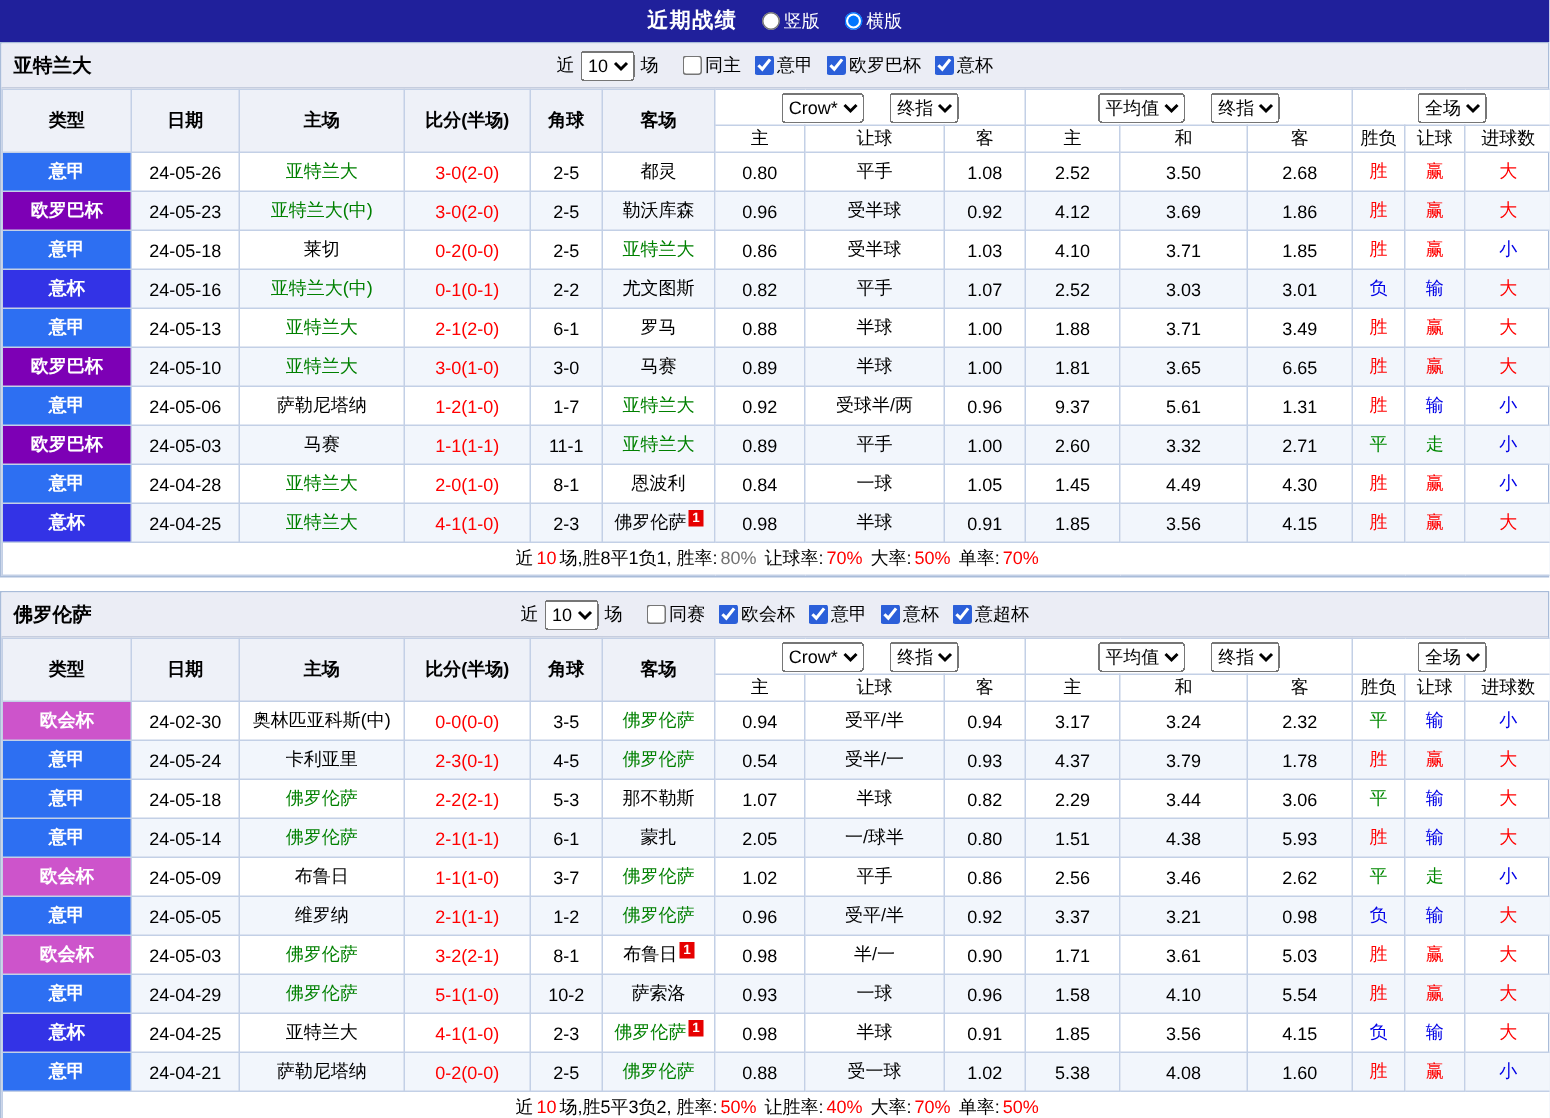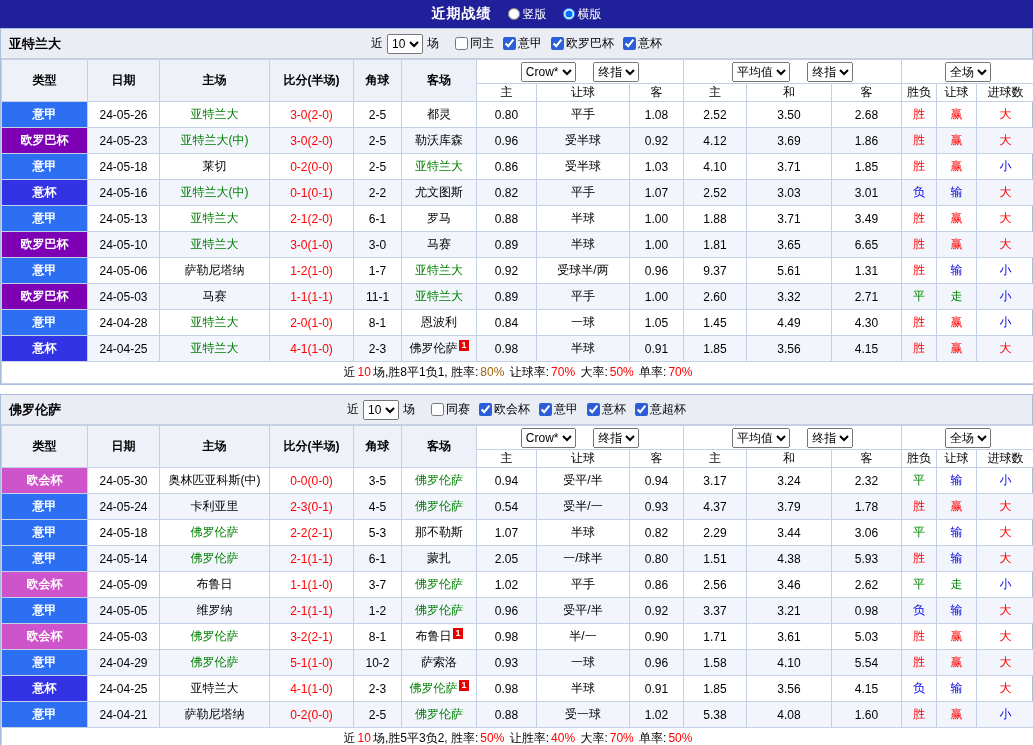--- a/index.html
+++ b/index.html
@@ -292,21 +292,21 @@
           <td class="num">1.85</td>
           <td class="num">3.56</td>
           <td class="num">4.15</td>
           <td class="res" style="color: rgb(255, 0, 0);">胜</td>
           <td class="res" style="color: rgb(255, 0, 0);">赢</td>
           <td class="res" style="color: rgb(255, 0, 0);">大</td>
         </tr>
       </tbody>
     <tfoot>
       <tr>
-        <td colspan="15"><span class="runs"><span>近</span><span style="color: rgb(255, 0, 0);">10</span><span>场,胜8平1负1, 胜率:</span><span style="color: #a16207;">80%</span><span> 让球率:</span><span style="color: rgb(255, 0, 0);">70%</span><span> 大率:</span><span style="color: rgb(255, 0, 0);">50%</span><span> 单率:</span><span style="color: rgb(255, 0, 0);">70%</span></span></td>
+        <td colspan="15"><span class="runs"><span>近</span><span style="color: rgb(255, 0, 0);">10</span><span>场,胜8平1负1, 胜率:</span><span style="color: #737373;">80%</span><span> 让球率:</span><span style="color: rgb(255, 0, 0);">70%</span><span> 大率:</span><span style="color: rgb(255, 0, 0);">50%</span><span> 单率:</span><span style="color: rgb(255, 0, 0);">70%</span></span></td>
       </tr>
     </tfoot>
   </table>
 </div>
 
 <div class="section">
   <div class="sec-header">
     <span class="team">佛罗伦萨</span>
     <div class="controls">
       <span>近</span>
@@ -382,21 +382,21 @@
         <th>和</th>
         <th>客</th>
         <th>胜负</th>
         <th>让球</th>
         <th>进球数</th>
       </tr>
     </thead>
     <tbody>
         <tr>
           <td class="league" style="background: rgb(205, 84, 203);">欧会杯</td>
-          <td class="date">24-05-30</td>
+          <td class="date">24-02-30</td>
           <td class="team"><span>奥林匹亚科斯(中)</span></td>
           <td class="score">0-0(0-0)</td>
           <td class="corner">3-5</td>
           <td class="team"><span class="green">佛罗伦萨</span></td>
           <td class="num">0.94</td>
           <td class="num">受平/半</td>
           <td class="num">0.94</td>
           <td class="num">3.17</td>
           <td class="num">3.24</td>
           <td class="num">2.32</td>

